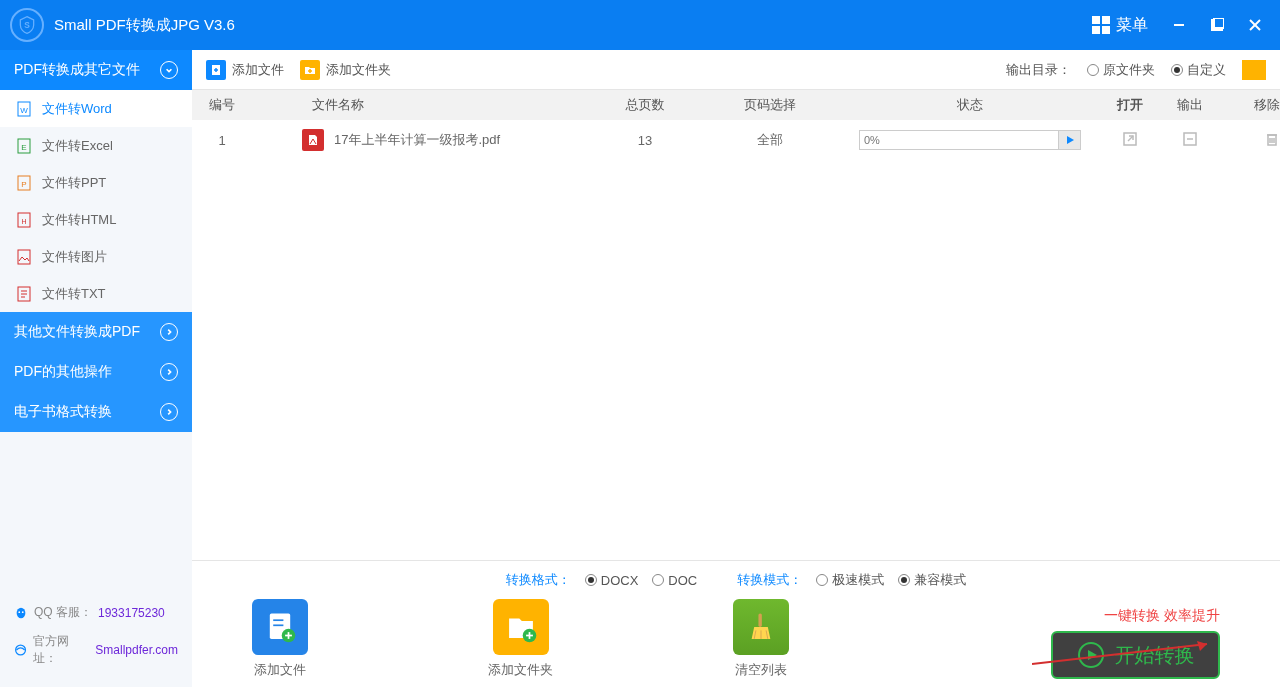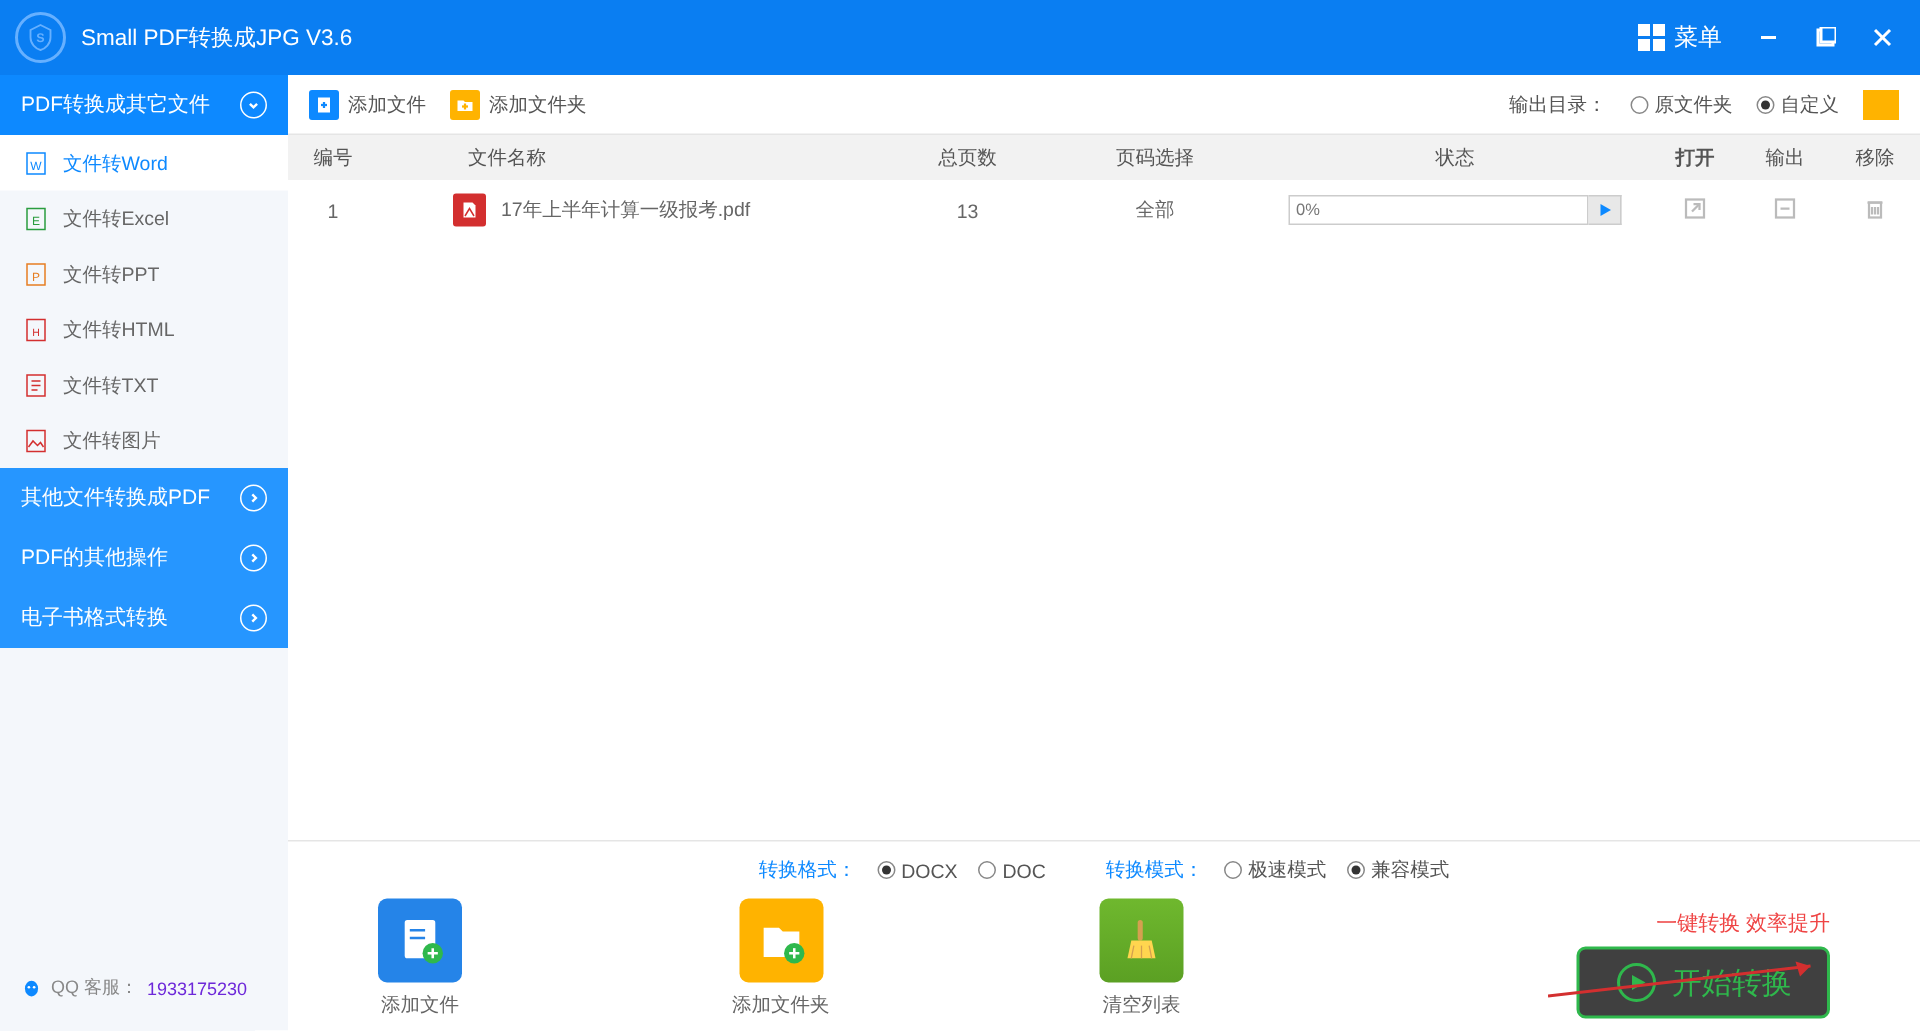--- a/index.html
+++ b/index.html
@@ -58,21 +58,21 @@
 
 
 .table-header { height: 30px; background: #f2f2f2; display: flex; align-items: center; font-size: 13px; color: #555; }
 .col-num { width: 60px; text-align: center; }
 .col-name { flex: 1; padding-left: 60px; }
 .col-pages { width: 110px; text-align: center; }
 .col-range { width: 140px; text-align: center; }
 .col-status { width: 260px; text-align: center; }
 .col-open { width: 60px; text-align: center; font-weight: bold; }
 .col-out { width: 60px; text-align: center; }
-.col-del { width: 60px; text-align: center; }
+.col-del { width: 60px; text-align: right; }
 
 
 .table-body { flex: 1; }
 .table-row { height: 40px; display: flex; align-items: center; font-size: 13px; color: #666; }
 .pdf-icon { width: 22px; height: 22px; background: #d32f2f; border-radius: 2px; display: inline-flex; align-items: center; justify-content: center; margin-right: 10px; vertical-align: middle; }
 .pdf-icon svg { width: 12px; height: 12px; }
 .filename-cell { display: flex; align-items: center; padding-left: 50px; }
 .progress-wrap { display: flex; align-items: center; justify-content: center; gap: 0; }
 .progress-bar { width: 200px; height: 20px; border: 1px solid #ccc; font-size: 11px; padding: 0 4px; display: flex; align-items: center; color: #777; }
 .play-btn { width: 22px; height: 20px; background: #e8e8e8; border: 1px solid #ccc; border-left: none; display: flex; align-items: center; justify-content: center; cursor: pointer; }
@@ -187,35 +187,35 @@
             <rect x="1" y="1" width="12" height="14" fill="none" stroke="#d32f2f"></rect>
             <text x="7" y="12" text-anchor="middle" fill="#d32f2f" font-size="7">H</text>
           </svg>
         </span>
       <span>文件转HTML</span>
     </div>
     <div class="side-item">
       <span class="side-icon">
           <svg viewBox="0 0 14 16">
             <rect x="1" y="1" width="12" height="14" fill="none" stroke="#d32f2f"></rect>
+            <polyline points="2,12 5,8 8,11 10,9 12,12" fill="none" stroke="#d32f2f"></polyline>
+          </svg>
+        </span>
+      <span>文件转图片</span>
+    </div>
+    <div class="side-item">
+      <span class="side-icon">
+          <svg viewBox="0 0 14 16">
+            <rect x="1" y="1" width="12" height="14" fill="none" stroke="#d32f2f"></rect>
             <line x1="4" y1="5" x2="10" y2="5" stroke="#d32f2f"></line>
             <line x1="4" y1="8" x2="10" y2="8" stroke="#d32f2f"></line>
             <line x1="4" y1="11" x2="8" y2="11" stroke="#d32f2f"></line>
           </svg>
         </span>
       <span>文件转TXT</span>
-    </div>
-    <div class="side-item">
-      <span class="side-icon">
-          <svg viewBox="0 0 14 16">
-            <rect x="1" y="1" width="12" height="14" fill="none" stroke="#d32f2f"></rect>
-            <polyline points="2,12 5,8 8,11 10,9 12,12" fill="none" stroke="#d32f2f"></polyline>
-          </svg>
-        </span>
-      <span>文件转图片</span>
     </div>
 
     <div class="side-header secondary">
       <span>其他文件转换成PDF</span>
       <span class="chev">
           <svg viewBox="0 0 10 10">
             <polyline points="4,2 7,5 4,8"></polyline>
           </svg>
         </span>
     </div>
@@ -238,20 +238,28 @@
 
     <div class="side-footer">
       <div class="side-footer-row">
         <svg class="qq-icon" viewBox="0 0 16 16">
             <ellipse cx="8" cy="8" rx="5" ry="6" fill="#0d89ff"></ellipse>
             <circle cx="6" cy="7" r="1" fill="#fff"></circle>
             <circle cx="10" cy="7" r="1" fill="#fff"></circle>
           </svg>
         <span>QQ 客服：</span>
         <a>1933175230</a>
+      </div>
+      <div class="side-footer-row">
+        <svg class="ie-icon" viewBox="0 0 16 16">
+            <circle cx="8" cy="8" r="6" fill="none" stroke="#0d89ff" stroke-width="1.5"></circle>
+            <path d="M3 8 Q8 3 13 8" fill="none" stroke="#0d89ff" stroke-width="1.5"></path>
+          </svg>
+        <span>官方网址：</span>
+        <a>Smallpdfer.com</a>
       </div>
     </div>
   </div>
 
   <div class="main">
     <div class="toolbar">
       <div class="tb-btn">
         <span class="tb-icon blue">
             <svg viewBox="0 0 12 12">
               <rect x="2" y="1" width="8" height="10" fill="#fff"></rect>

